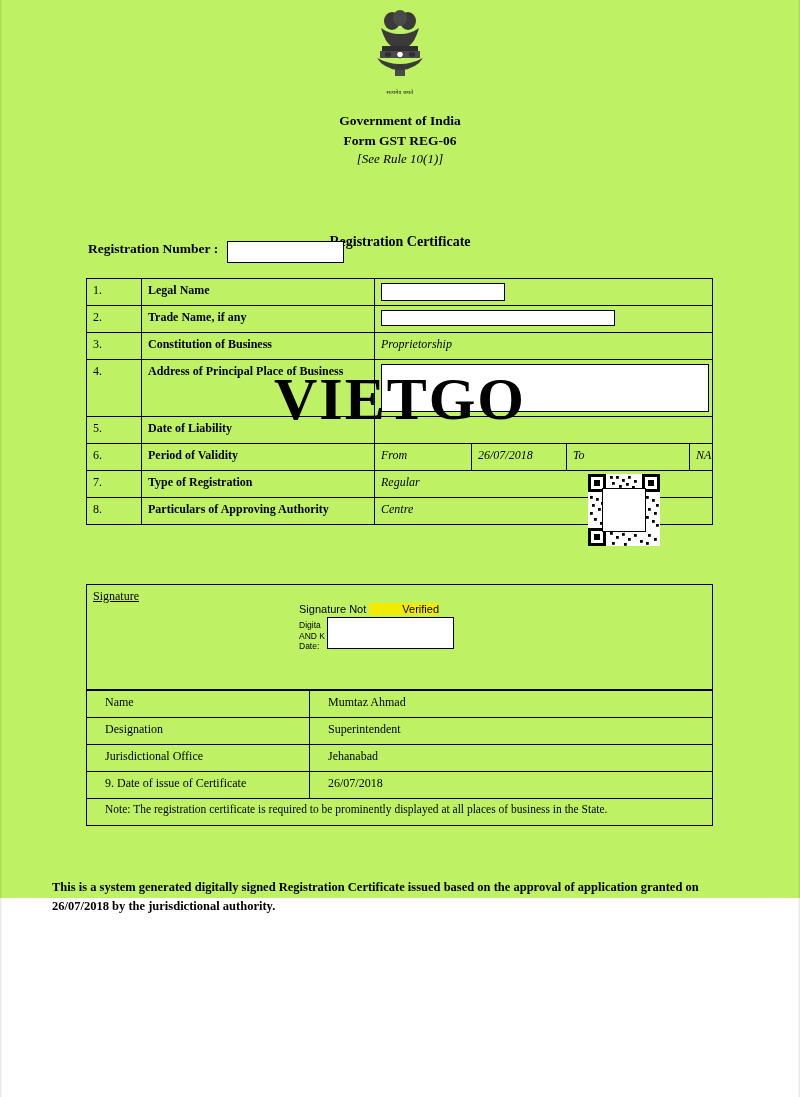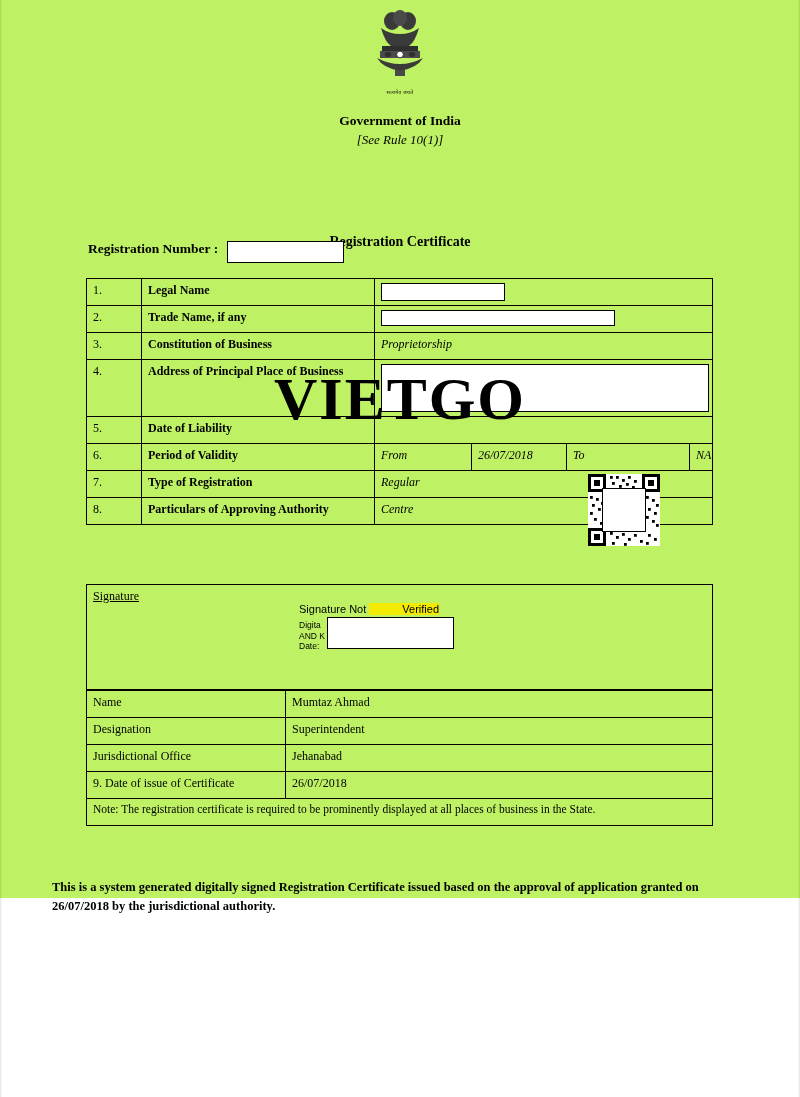--- a/index.html
+++ b/index.html
@@ -214,21 +214,21 @@
     position: absolute;
     top: 690px;
     left: 86px;
     width: 627px;
     border-collapse: collapse;
     table-layout: fixed;
     font-size: 12px;
   }
   .info-table td {
     border: 1px solid #000;
-    padding: 4px 6px;
+    padding: 4px 18px;
     vertical-align: top;
     height: 18px;
   }
   .info-label { width: 186px; }
   .note-cell { font-size: 11.5px; }
 
   
   .watermark {
     position: absolute;
     top: 365px;
@@ -293,20 +293,21 @@
           <path d="M6 50 Q29 62 52 50 Q46 60 29 63 Q12 60 6 50 Z" fill="#3a3a3a"></path>
           <rect x="24" y="62" width="10" height="6" fill="#4a4a4a"></rect>
         </g>
       </svg>
       <div class="emblem-motto">सत्यमेव जयते</div>
     </div>
   </div>
 
   <div class="head-block">
     <div class="head-line1">Government of India</div>
+    <div class="head-line2">Form GST REG-06</div>
     <div class="head-line3">[See Rule 10(1)]</div>
   </div>
   <div class="cert-title">Registration Certificate</div>
 
   <div class="regno-row">
     <span class="regno-label">Registration Number :</span>
     <span class="redact-box regno-box"></span>
   </div>
 
   <table class="main-table">

